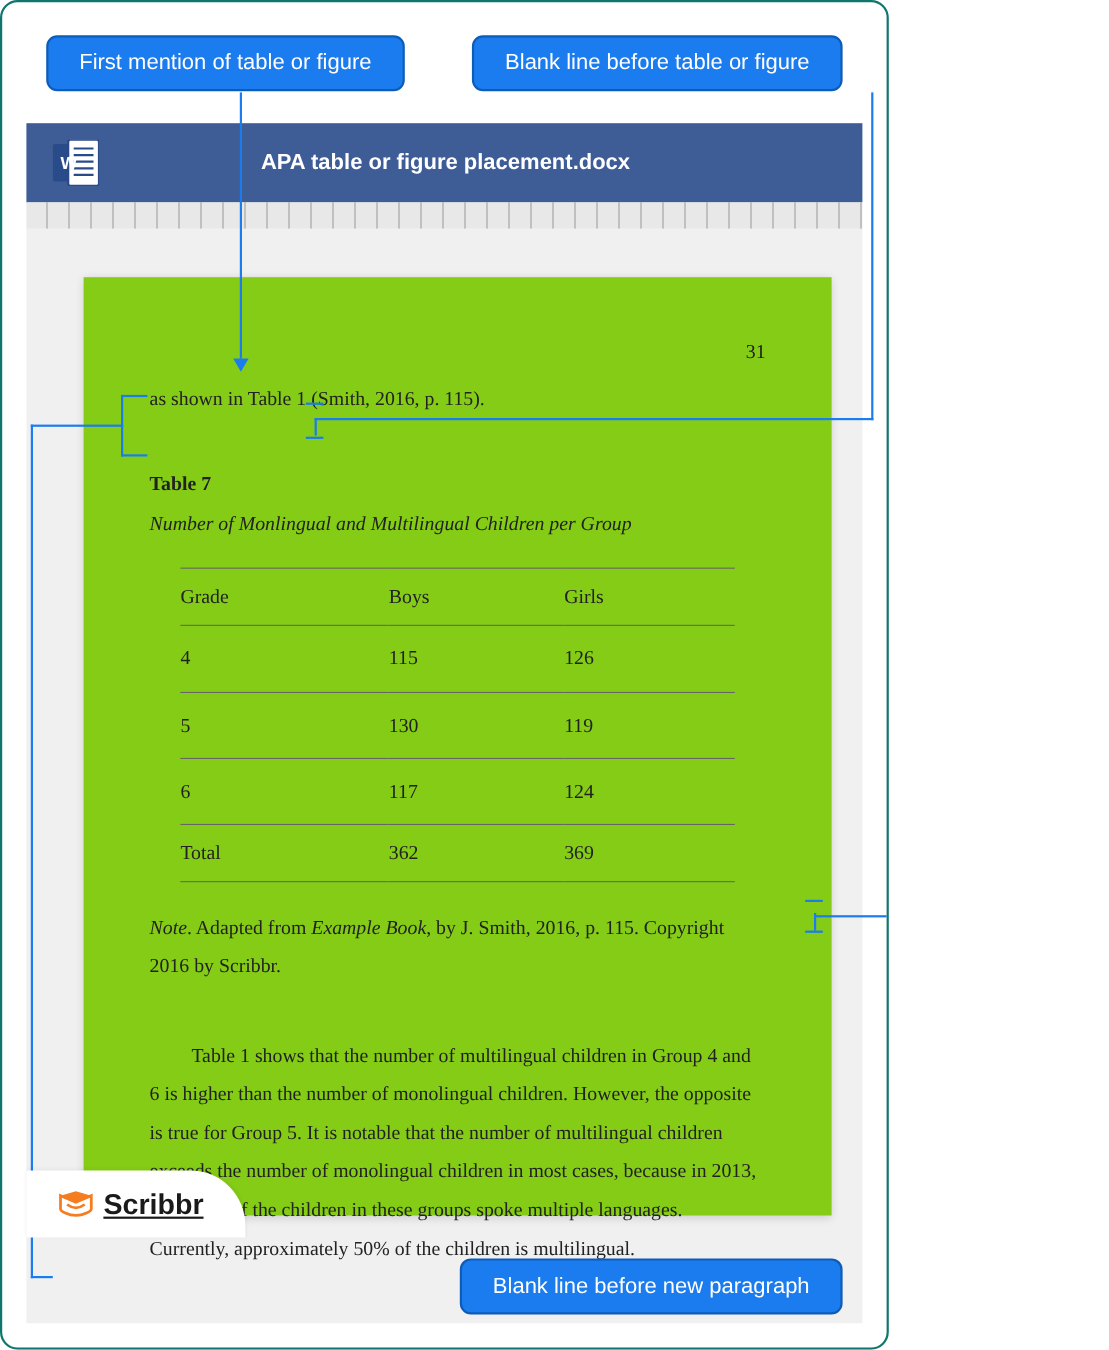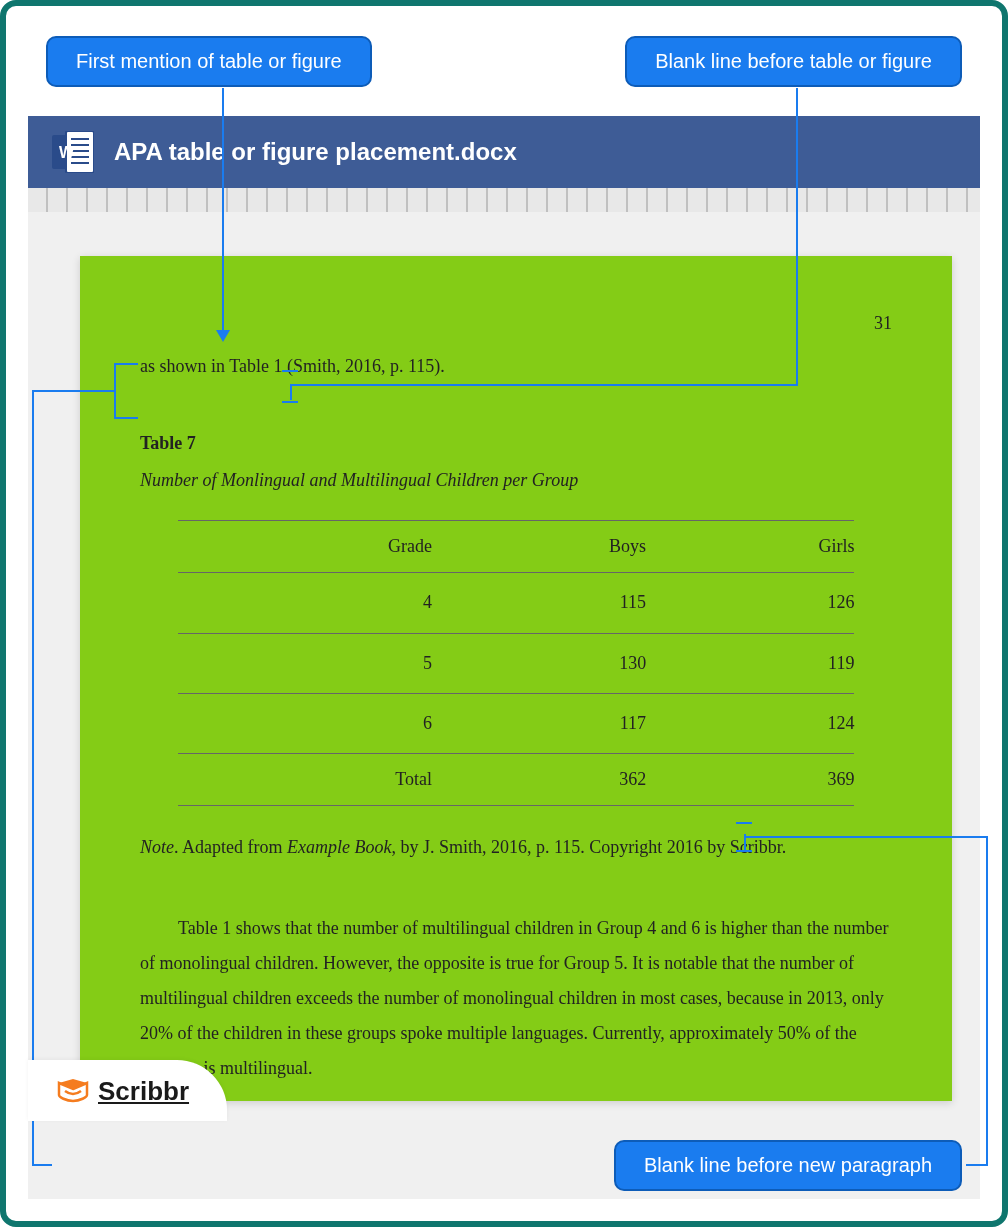--- a/index.html
+++ b/index.html
@@ -3,24 +3,24 @@
   <meta charset="utf-8">
   <style>
     * { box-sizing: border-box; }
     body {
       margin: 0;
       padding: 0;
       font-family: -apple-system, BlinkMacSystemFont, 'Segoe UI', Arial, sans-serif;
       background: #fff;
     }
     .container {
-      width: 1008px;
+      width: 808px;
       height: 1227px;
       position: relative;
-      border: 6px solid #0f766e;
+      border: 2px solid #0f766e;
       border-radius: 16px;
       background: #fff;
       overflow: hidden;
     }
     .callout {
       position: absolute;
       background: #1a7cef;
       color: #fff;
       padding: 12px 28px;
       border: 2px solid #0d5cb8;
@@ -45,22 +45,23 @@
       align-items: center;
       padding: 0 24px;
     }
     .word-icon {
       width: 42px;
       height: 42px;
       margin-right: 20px;
     }
     .word-title {
       flex: 1;
+      text-align: center;
       color: #fff;
-      font-size: 24px;
+      font-size: 20px;
       font-weight: 600;
       margin-right: 60px;
     }
     
     .ruler {
       position: absolute;
       top: 182px;
       left: 22px;
       right: 22px;
       height: 24px;
@@ -104,21 +105,21 @@
     }
     
     .first-line { margin-bottom: 42px; }
     .table-label { font-weight: bold; margin-bottom: 2px; }
     .table-title { font-style: italic; margin-bottom: 22px; }
     
     table.data {
       width: 90%;
       margin: 0 auto 24px auto;
       border-collapse: collapse;
-      text-align: right;
+      text-align: left;
       font-size: 18px;
     }
     table.data th {
       font-weight: normal;
       padding: 8px 0;
       border-top: 1px solid #666;
       border-bottom: 1px solid #666;
     }
     table.data td {
       padding: 12px 0;

